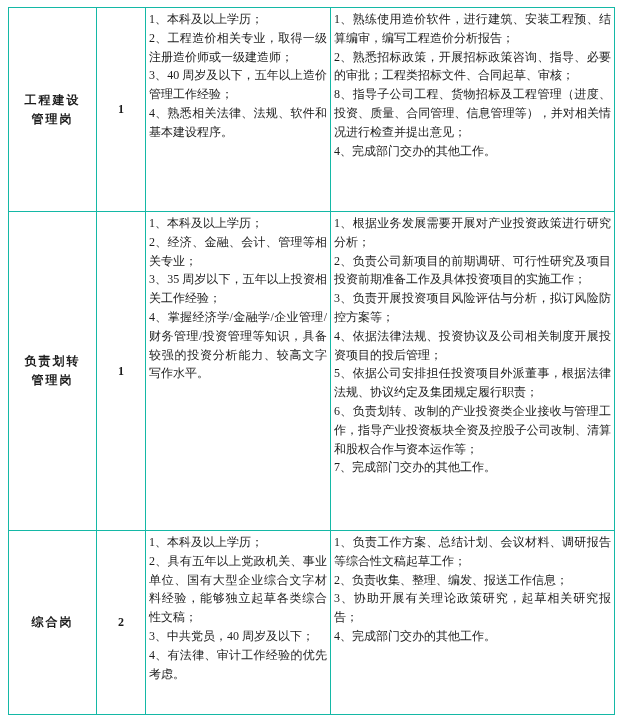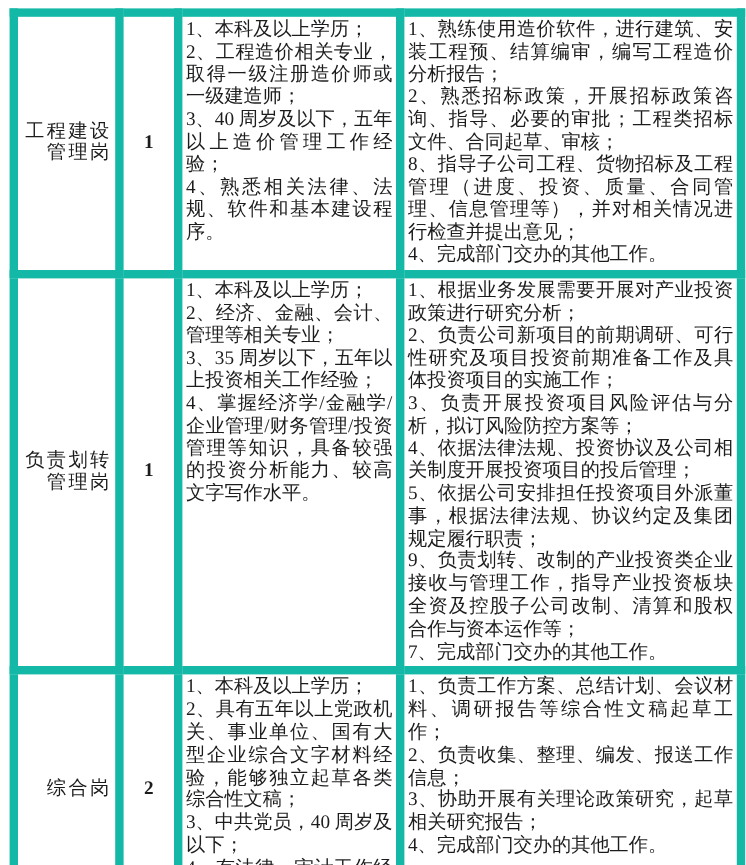--- a/index.html
+++ b/index.html
@@ -16,30 +16,30 @@
   }
   table.doc-table {
     position: absolute;
     left: 8px;
     top: 7px;
     width: 606px;
     border-collapse: collapse;
     table-layout: fixed;
   }
   table.doc-table td {
-    border: 7px solid #14b8a6;
+    border: 1px solid #14b8a6;
     padding: 2px 3px;
-    font-size: 16px;
+    font-size: 12px;
     line-height: 18.8px;
     overflow: hidden;
   }
   td.cell-position {
-    text-align: right;
+    text-align: center;
     vertical-align: middle;
-    font-weight: normal;
+    font-weight: bold;
     white-space: pre-line;
     font-size: 15.5px;
     letter-spacing: 2px;
     line-height: 22px;
   }
   td.cell-count {
     text-align: center;
     vertical-align: middle;
     font-weight: bold;
     font-size: 15.5px;
@@ -83,21 +83,21 @@
       <td class="cell-count">1</td>
       <td class="cell-text">1、本科及以上学历；
 2、经济、金融、会计、管理等相关专业；
 3、35 周岁以下，五年以上投资相关工作经验；
 4、掌握经济学/金融学/企业管理/财务管理/投资管理等知识，具备较强的投资分析能力、较高文字写作水平。</td>
       <td class="cell-text">1、根据业务发展需要开展对产业投资政策进行研究分析；
 2、负责公司新项目的前期调研、可行性研究及项目投资前期准备工作及具体投资项目的实施工作；
 3、负责开展投资项目风险评估与分析，拟订风险防控方案等；
 4、依据法律法规、投资协议及公司相关制度开展投资项目的投后管理；
 5、依据公司安排担任投资项目外派董事，根据法律法规、协议约定及集团规定履行职责；
-9、负责划转、改制的产业投资类企业接收与管理工作，指导产业投资板块全资及控股子公司改制、清算和股权合作与资本运作等；
+6、负责划转、改制的产业投资类企业接收与管理工作，指导产业投资板块全资及控股子公司改制、清算和股权合作与资本运作等；
 7、完成部门交办的其他工作。</td>
     </tr>
     <tr class="row-3">
       <td class="cell-position">综合岗</td>
       <td class="cell-count">2</td>
       <td class="cell-text">1、本科及以上学历；
 2、具有五年以上党政机关、事业单位、国有大型企业综合文字材料经验，能够独立起草各类综合性文稿；
 3、中共党员，40 周岁及以下；
 4、有法律、审计工作经验的优先考虑。</td>
       <td class="cell-text">1、负责工作方案、总结计划、会议材料、调研报告等综合性文稿起草工作；

